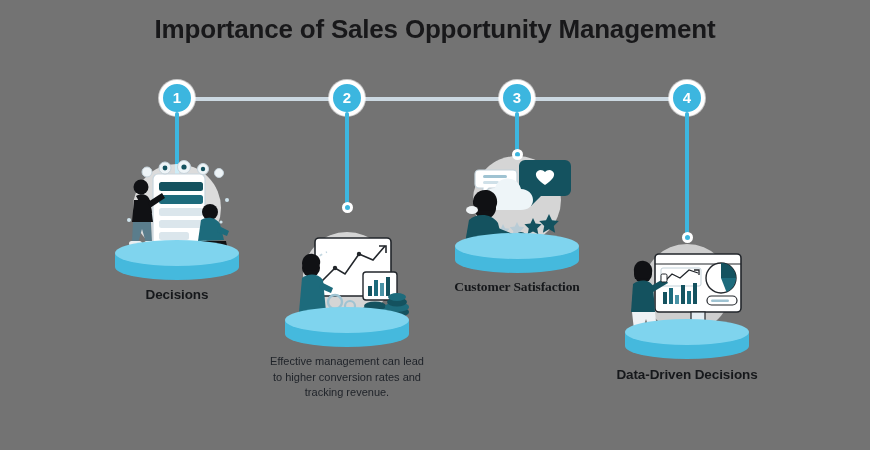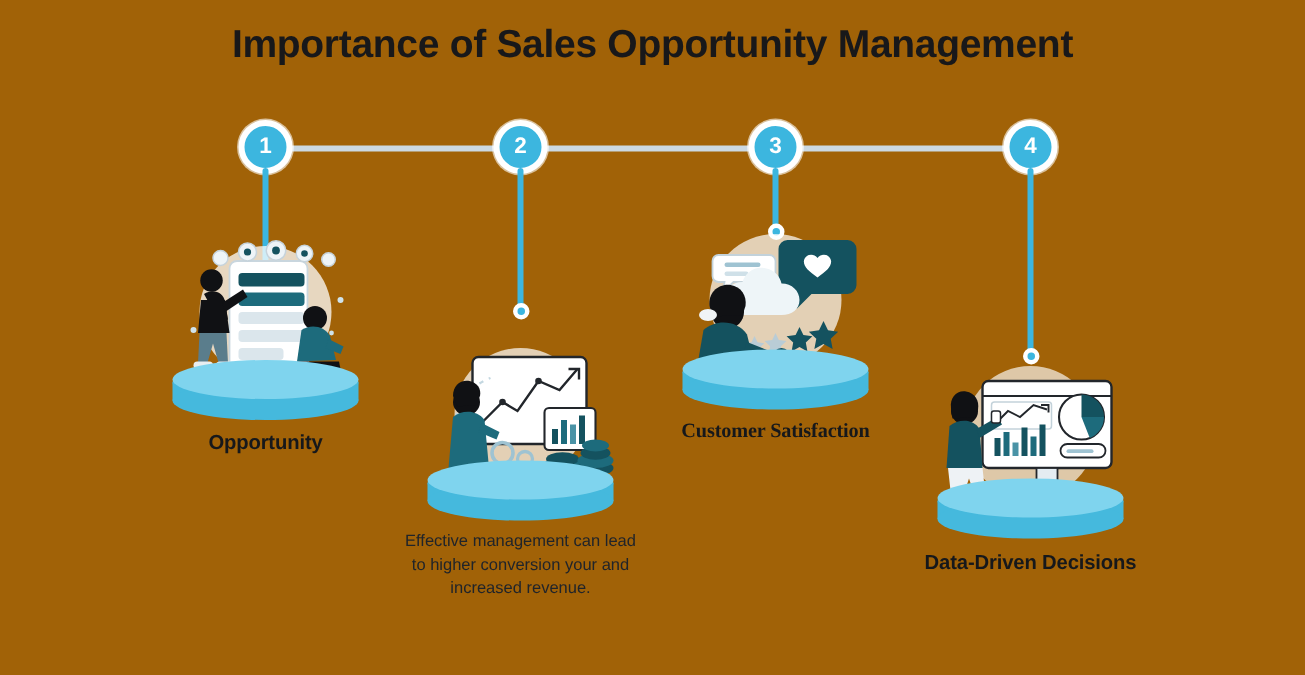--- a/index.html
+++ b/index.html
@@ -12,21 +12,21 @@
     overflow: hidden;
     background: #e9f4fd;
     font-family: "Liberation Sans", sans-serif;
     -webkit-font-smoothing: antialiased;
   }
 
   #infographic {
     position: relative;
     width: 870px;
     height: 450px;
-    background: #a16207;
+    background: #737373;
   }
 
   
   #page-title {
     position: absolute;
     top: 13px;
     left: 0;
     width: 870px;
     text-align: center;
     font-size: 26px;
@@ -203,21 +203,21 @@
         <circle cx="40" cy="60" r="2" fill="#cfe3ec"></circle>
         <circle cx="138" cy="40" r="2" fill="#cfe3ec"></circle>
         <circle cx="132" cy="62" r="1.6" fill="#cfe3ec"></circle>
 
         <ellipse cx="88" cy="95" rx="62" ry="13" fill="#45b9dd"></ellipse>
         <rect x="26" y="95" width="124" height="12" fill="#45b9dd"></rect>
         <ellipse cx="88" cy="107" rx="62" ry="13" fill="#45b9dd"></ellipse>
         <ellipse cx="88" cy="93" rx="62" ry="13" fill="#7fd4ee"></ellipse>
       </svg>
     </div>
-    <div class="step-heading">Opportunity</div>
+    <div class="step-heading">Decisions</div>
   </div>
 
   <div class="step" id="step-2">
     <div class="illustration">
       <svg width="176" height="122" viewBox="0 0 176 122">
         <circle cx="88" cy="48" r="44" fill="#ffffff" opacity="0.7"></circle>
 
         <rect x="56" y="10" width="76" height="58" rx="4" fill="#ffffff" stroke="#22262b" stroke-width="1.6"></rect>
         <polyline points="62,54 76,40 86,46 100,26 114,32 126,18" fill="none" stroke="#22262b" stroke-width="1.6"></polyline>
         <path d="M120 18h7v7" fill="none" stroke="#22262b" stroke-width="1.6"></path>
@@ -248,21 +248,21 @@
         <ellipse cx="138" cy="79" rx="12" ry="5" fill="#1d6b7c"></ellipse>
         <ellipse cx="138" cy="74" rx="10" ry="4.5" fill="#14525f"></ellipse>
         <ellipse cx="138" cy="69" rx="9" ry="4" fill="#1d6b7c"></ellipse>
 
         <ellipse cx="88" cy="94" rx="62" ry="13" fill="#45b9dd"></ellipse>
         <rect x="26" y="94" width="124" height="12" fill="#45b9dd"></rect>
         <ellipse cx="88" cy="106" rx="62" ry="13" fill="#45b9dd"></ellipse>
         <ellipse cx="88" cy="92" rx="62" ry="13" fill="#7fd4ee"></ellipse>
       </svg>
     </div>
-    <div class="step-body">Effective management can lead to higher conversion your and increased revenue.</div>
+    <div class="step-body">Effective management can lead to higher conversion rates and tracking revenue.</div>
   </div>
 
   <div class="step" id="step-3">
     <div class="illustration">
       <svg width="176" height="122" viewBox="0 0 176 122">
         <circle cx="88" cy="48" r="44" fill="#ffffff" opacity="0.7"></circle>
 
         <path d="M96 8h40a6 6 0 016 6v24a6 6 0 01-6 6h-24l-10 10 1-10h-7a6 6 0 01-6-6V14a6 6 0 016-6z" fill="#14525f"></path>
         <path d="M116 20c2.6-3.4 8-2.6 9 1.6.8 3.6-3 7.4-9 11.4-6-4-9.8-7.8-9-11.4 1-4.2 6.4-5 9-1.6z" fill="#ffffff"></path>
 

